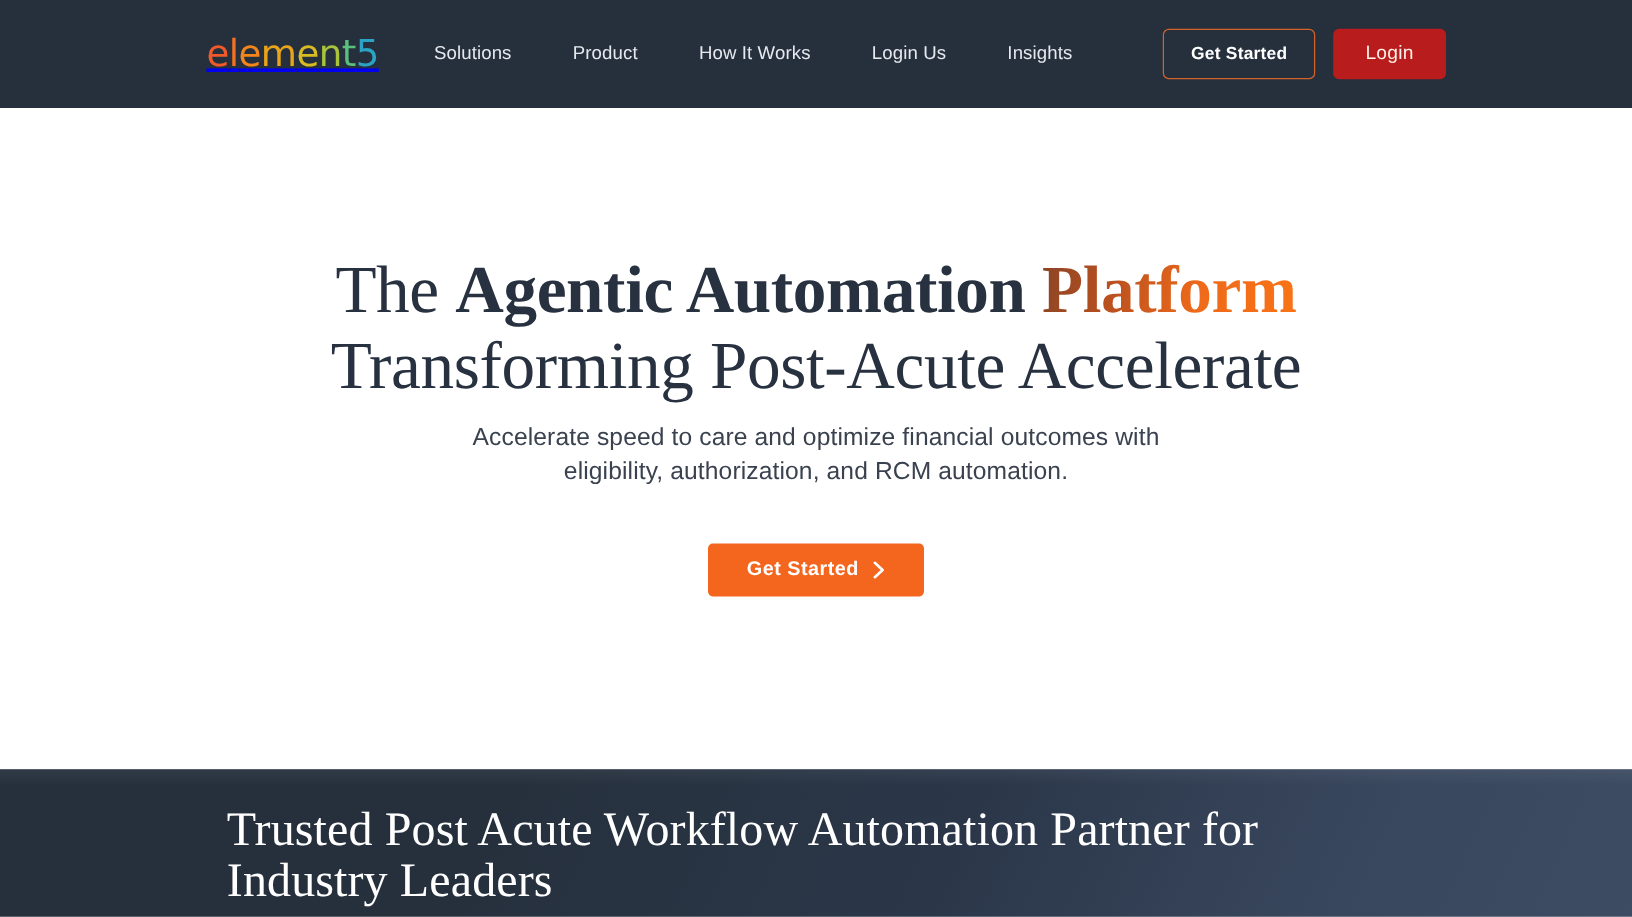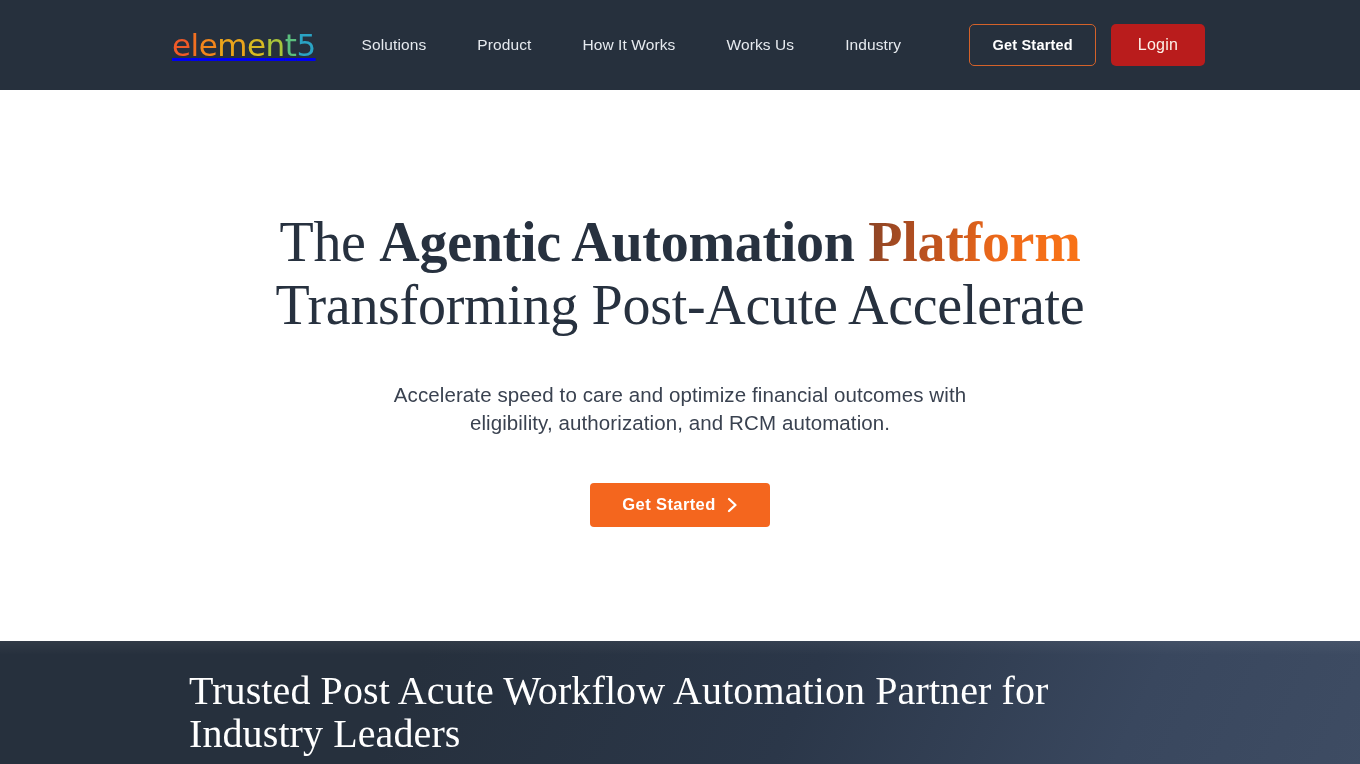--- a/index.html
+++ b/index.html
@@ -131,21 +131,21 @@
     -webkit-text-fill-color: transparent;
     color: #ef6a1a;
   }
   .hero-title .line2 {
     display: block;
     font-weight: 400;
     margin-top: 7px;
   }
 
   .hero-sub {
-    margin-top: 48px;
+    margin-top: 18px;
     font-size: 20.5px;
     line-height: 1.38;
     text-align: center;
     color: #3a4250;
     font-weight: 400;
     max-width: 640px;
     letter-spacing: 0.1px;
   }
 
   .hero-cta {
@@ -226,24 +226,24 @@
       <li>
         <a class="nav-link" href="#">Solutions</a>
       </li>
       <li>
         <a class="nav-link" href="#">Product</a>
       </li>
       <li>
         <a class="nav-link" href="#">How It Works</a>
       </li>
       <li>
-        <a class="nav-link" href="#">Works Us</a>
-      </li>
-      <li>
-        <a class="nav-link" href="#">Industry</a>
+        <a class="nav-link" href="#">Login Us</a>
+      </li>
+      <li>
+        <a class="nav-link" href="#">Insights</a>
       </li>
     </ul>
   </nav>
 
   <div class="header-actions">
     <button class="btn-outline">Get Started</button>
     <button class="btn-solid-header">Login</button>
   </div>
 
 </header>

